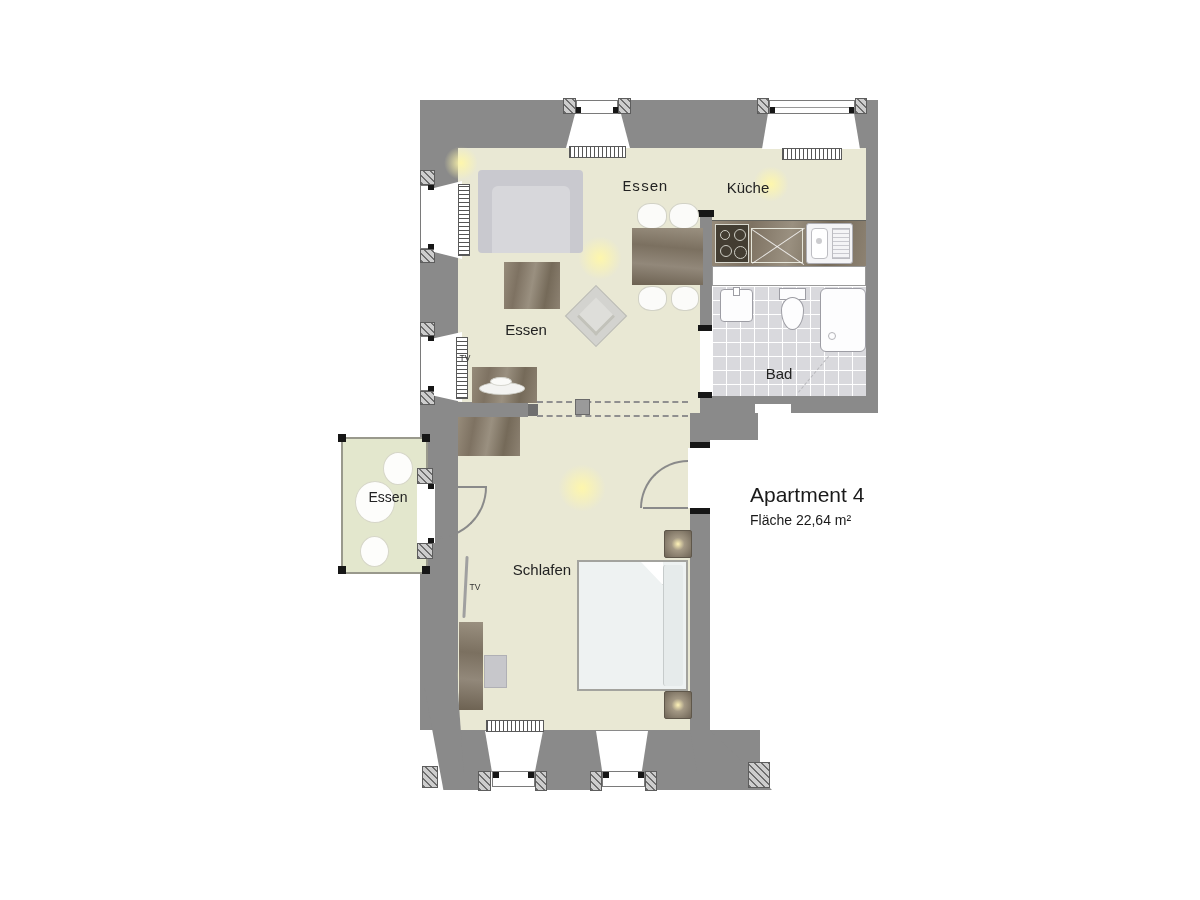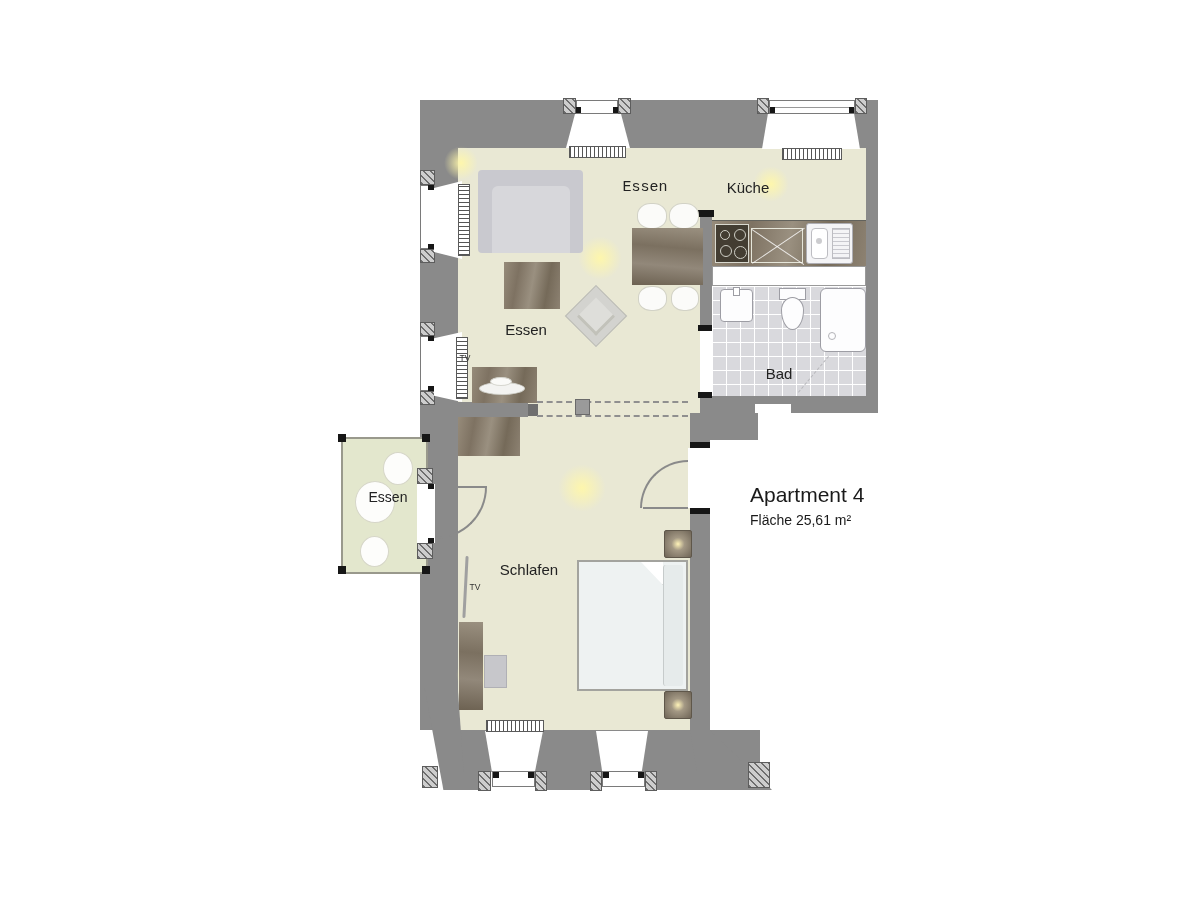--- a/index.html
+++ b/index.html
@@ -202,20 +202,20 @@
     <div class="abs" style="left:62px;top:0;width:22px;height:23px;background:#ffffff;clip-path:polygon(0 0,100% 100%,100% 0);border-bottom:1px solid #c6cbcb;"></div>
   </div>
   <div class="abs" style="left:664px;top:530px;width:28px;height:28px;border:1px solid #5f574a;border-radius:2px;background:radial-gradient(circle,#fff3b8 0%,#a39884 35%,#6f6557 100%);"></div>
   <div class="abs" style="left:664px;top:691px;width:28px;height:28px;border:1px solid #5f574a;border-radius:2px;background:radial-gradient(circle,#fff3b8 0%,#a39884 35%,#6f6557 100%);"></div>
 
   <div class="abs lbl" style="left:615px;top:179px;width:60px;font-family:Liberation Mono, monospace;">Essen</div>
   <div class="abs lbl" style="left:718px;top:179px;width:60px;">Küche</div>
   <div class="abs lbl" style="left:493px;top:321px;width:66px;">Essen</div>
   <div class="abs lbl" style="left:759px;top:365px;width:40px;">Bad</div>
   <div class="abs lbl" style="left:360px;top:489px;width:56px;font-size:14px;">Essen</div>
-  <div class="abs lbl" style="left:495px;top:561px;width:68px;">Schlafen</div>
+  <div class="abs lbl" style="left:508px;top:561px;width:68px;">Schlafen</div>
   <div class="abs lbl-sm" style="left:456px;top:353px;width:18px;">TV</div>
   <div class="abs lbl-sm" style="left:466px;top:582px;width:18px;">TV</div>
 
   <div class="abs" style="left:750px;top:483px;font-size:21px;color:#1a1a1a;">Apartment 4</div>
-  <div class="abs" style="left:750px;top:512px;font-size:14px;color:#1a1a1a;">Fläche 25,61 m²</div>
+  <div class="abs" style="left:750px;top:512px;font-size:14px;color:#1a1a1a;">Fläche 22,64 m²</div>
 
 </div>
 
 </body></html>

